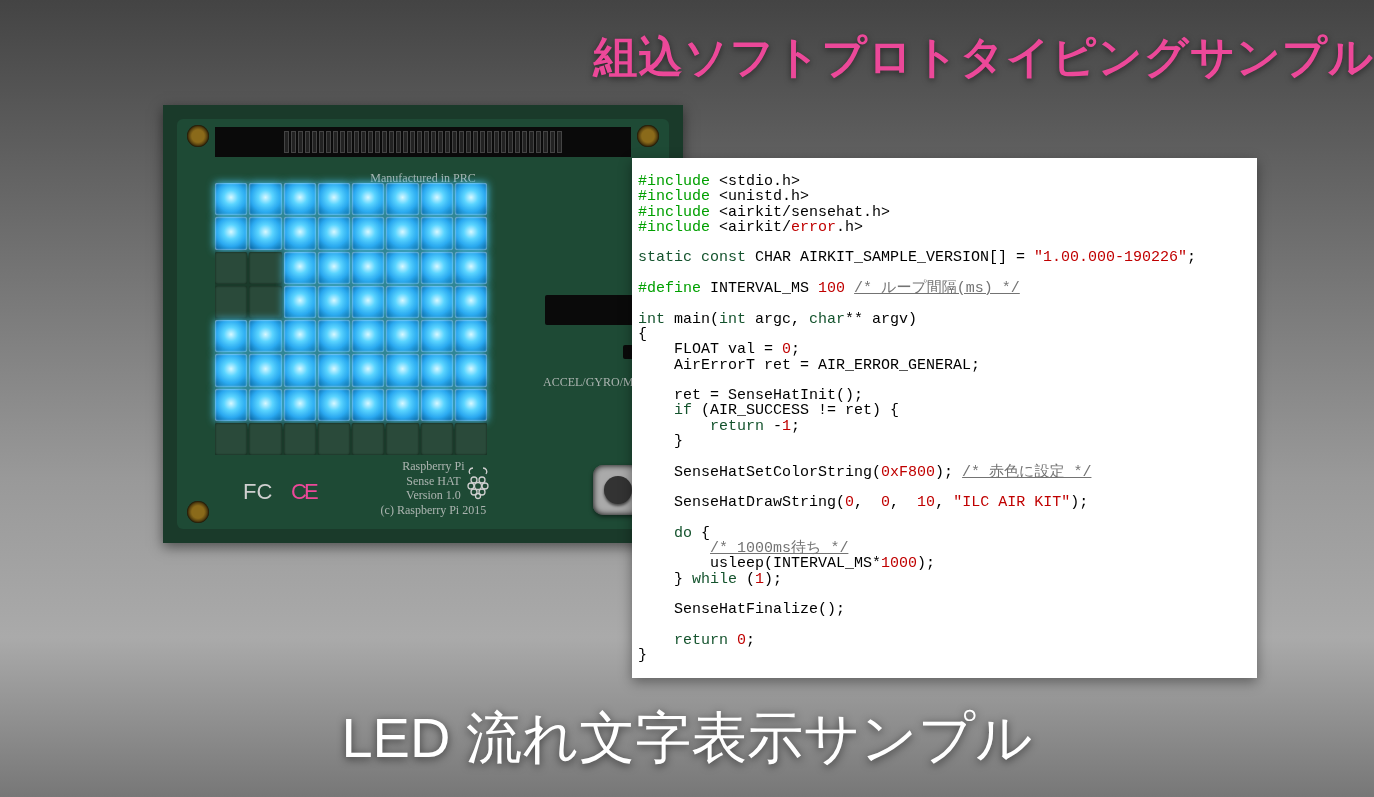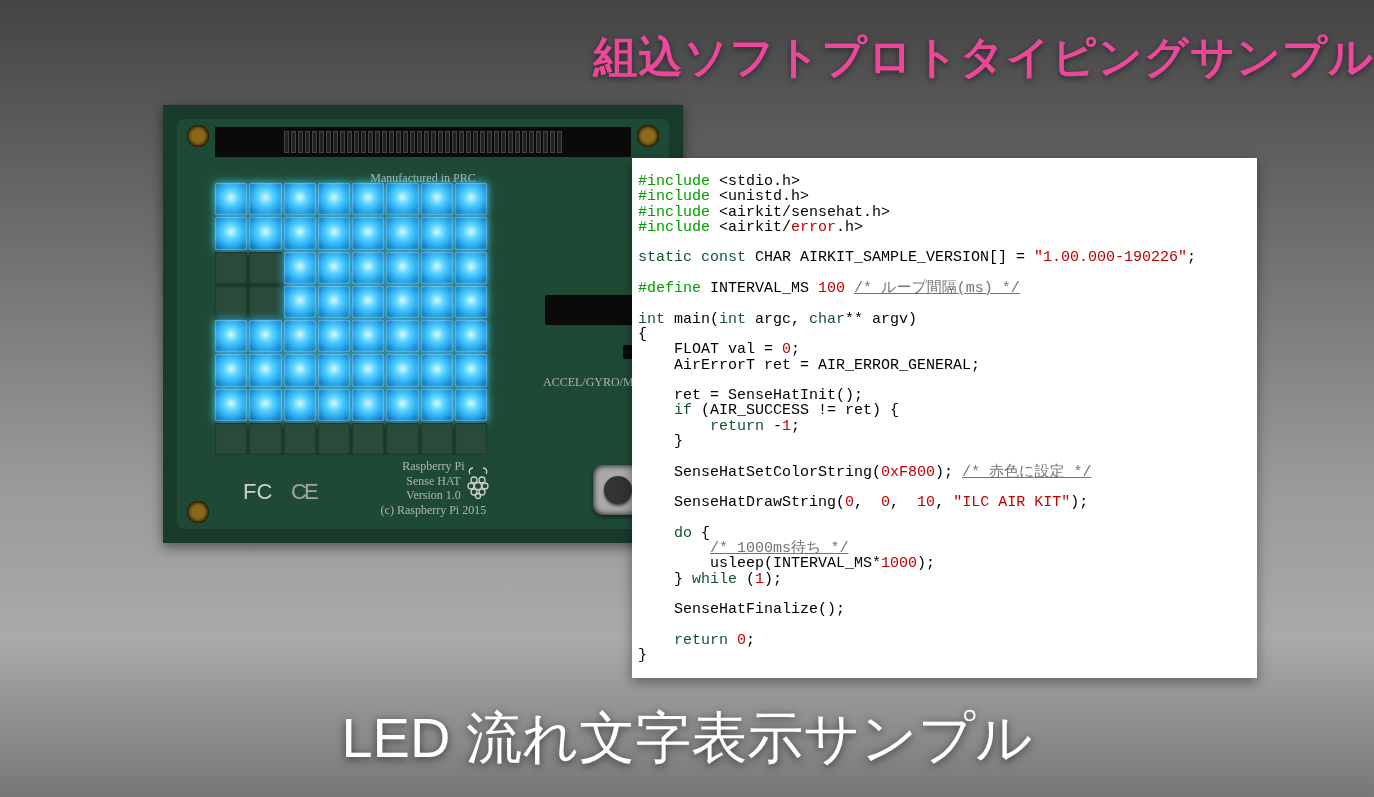--- a/index.html
+++ b/index.html
@@ -120,21 +120,21 @@
     box-shadow: 0 2px 3px rgba(0,0,0,0.6);
   }
   .fcc {
     position: absolute;
     bottom: 38px; left: 80px;
     color: #cfcfcf; font-size: 22px; font-family: sans-serif;
   }
   .ce {
     position: absolute;
     bottom: 38px; left: 128px;
-    color: #a3a3a3; font-size: 22px; font-family: sans-serif; letter-spacing: -3px;
+    color: #ec4899; font-size: 22px; font-family: sans-serif; letter-spacing: -3px;
   }
   .raspberry-logo {
     position: absolute;
     bottom: 36px; left: 300px;
     color: #cfcfcf; font-size: 30px;
   }
 
   
   .code-box {
     position: absolute;

